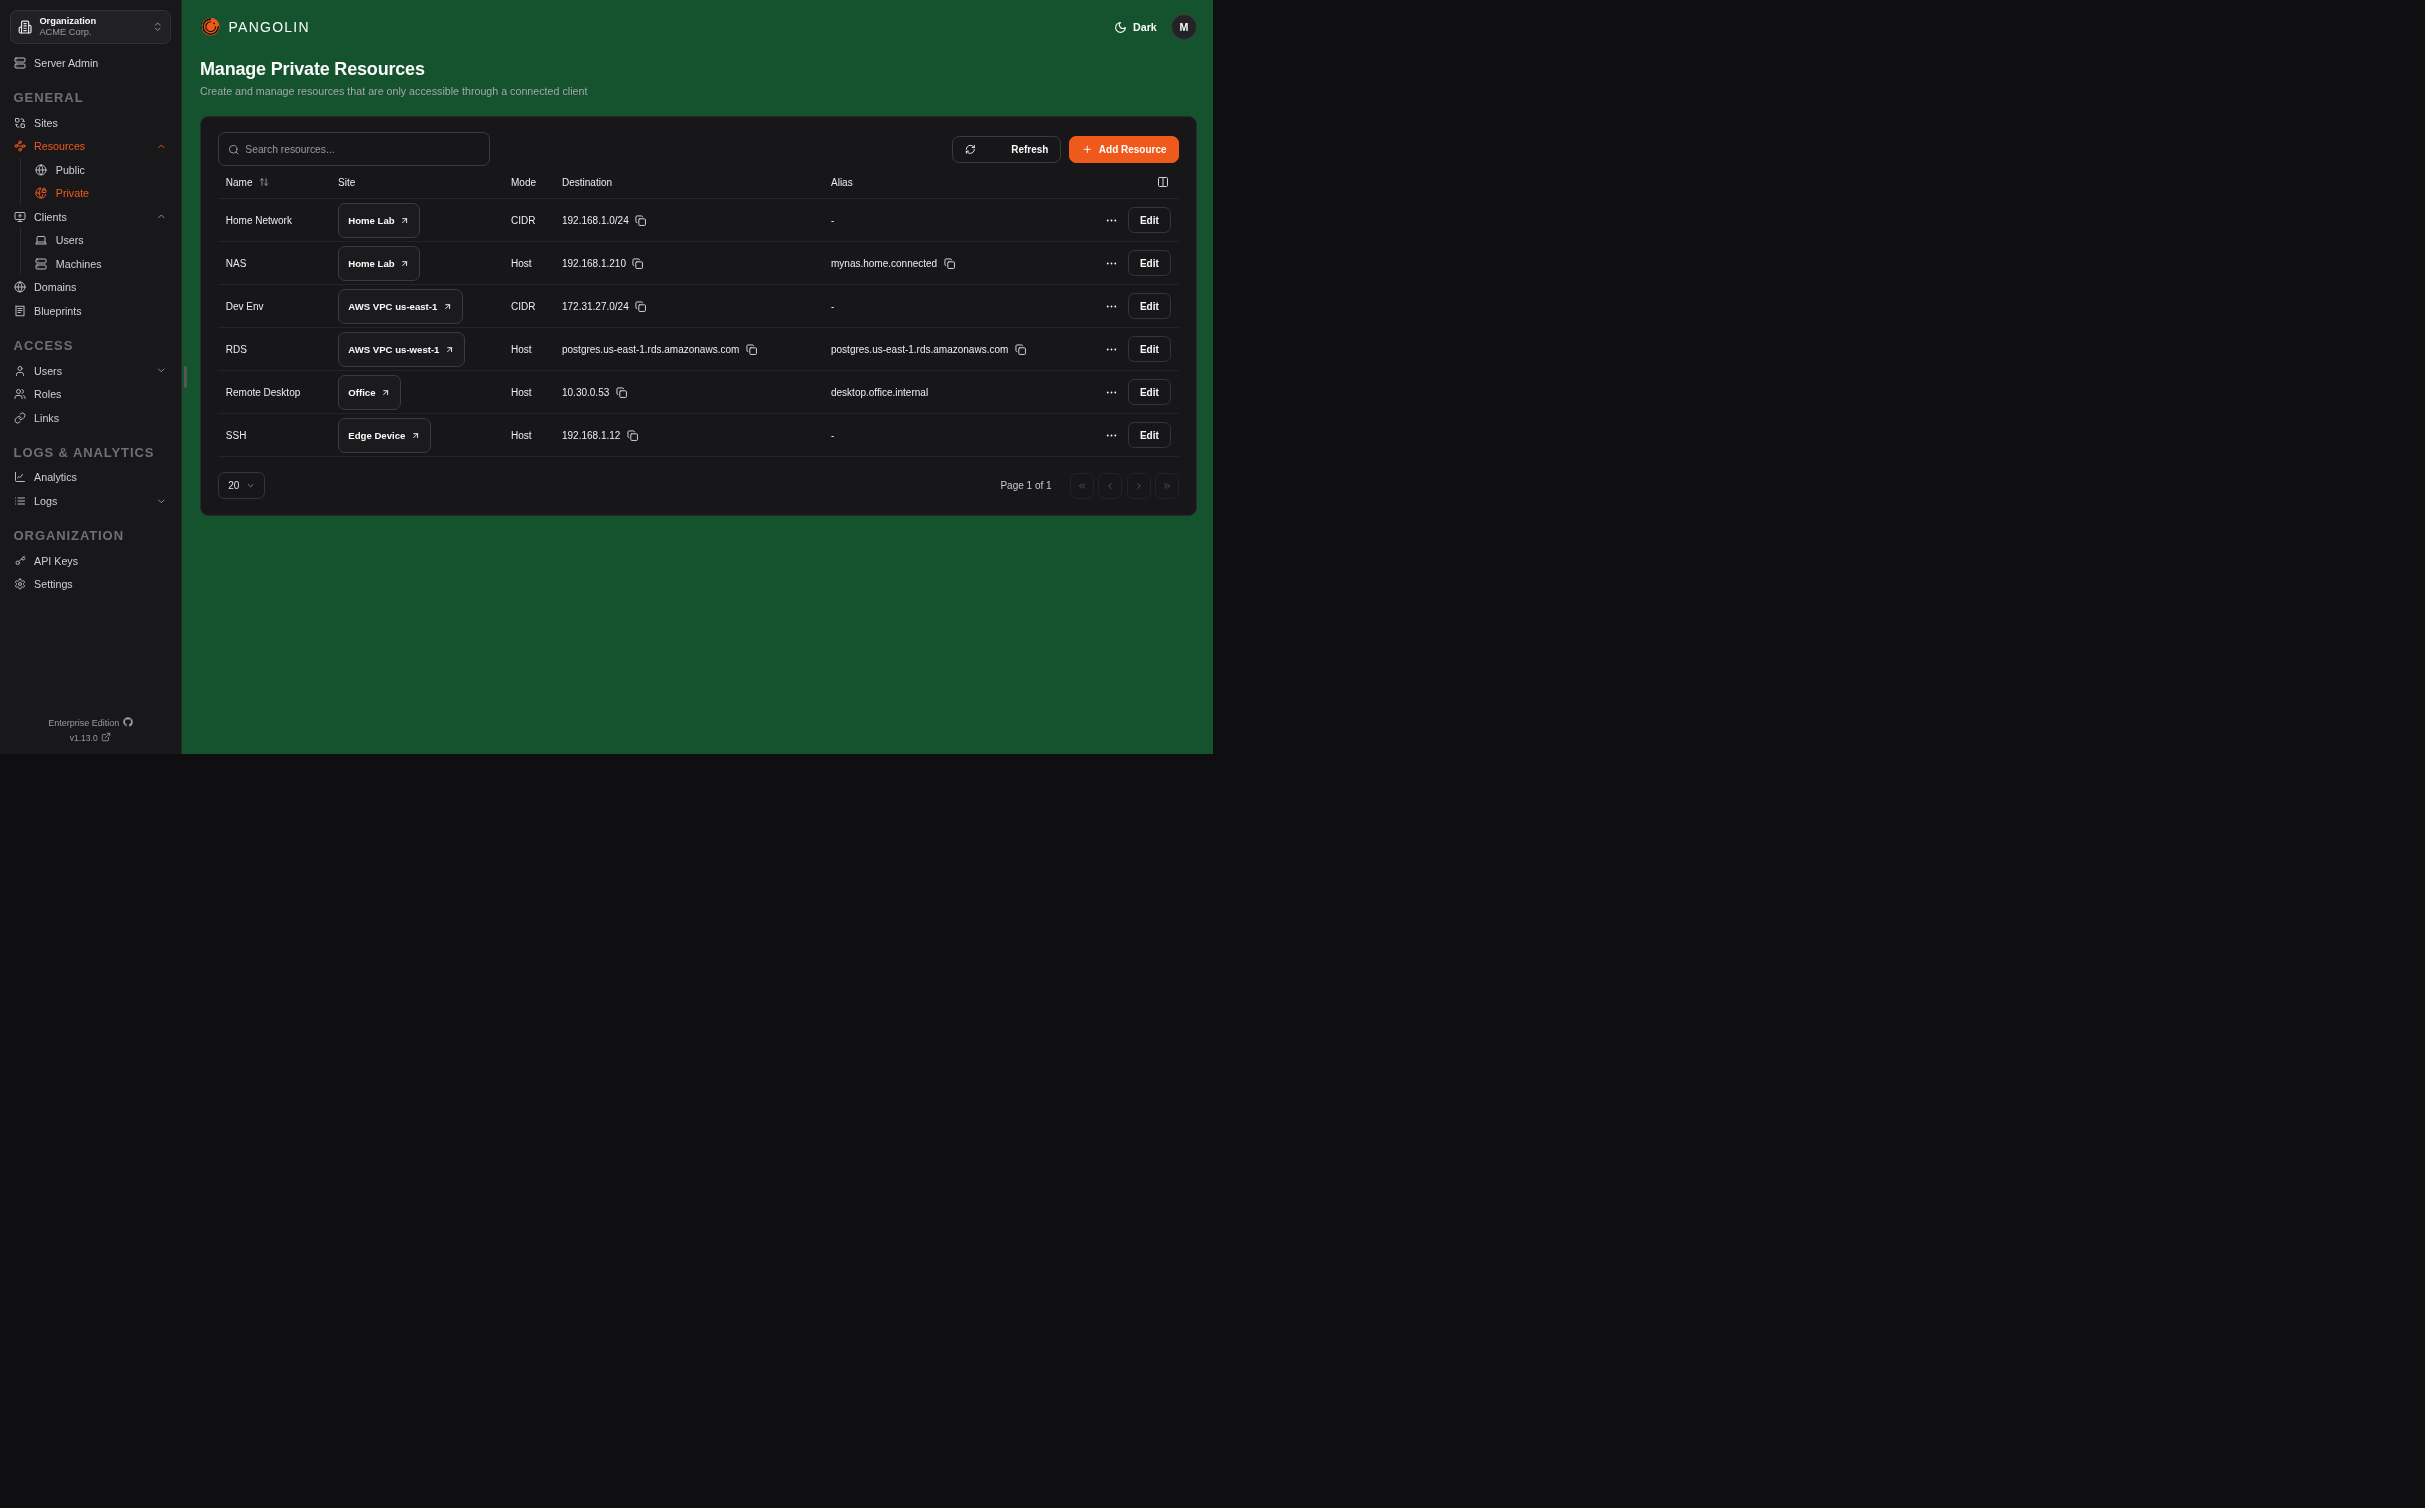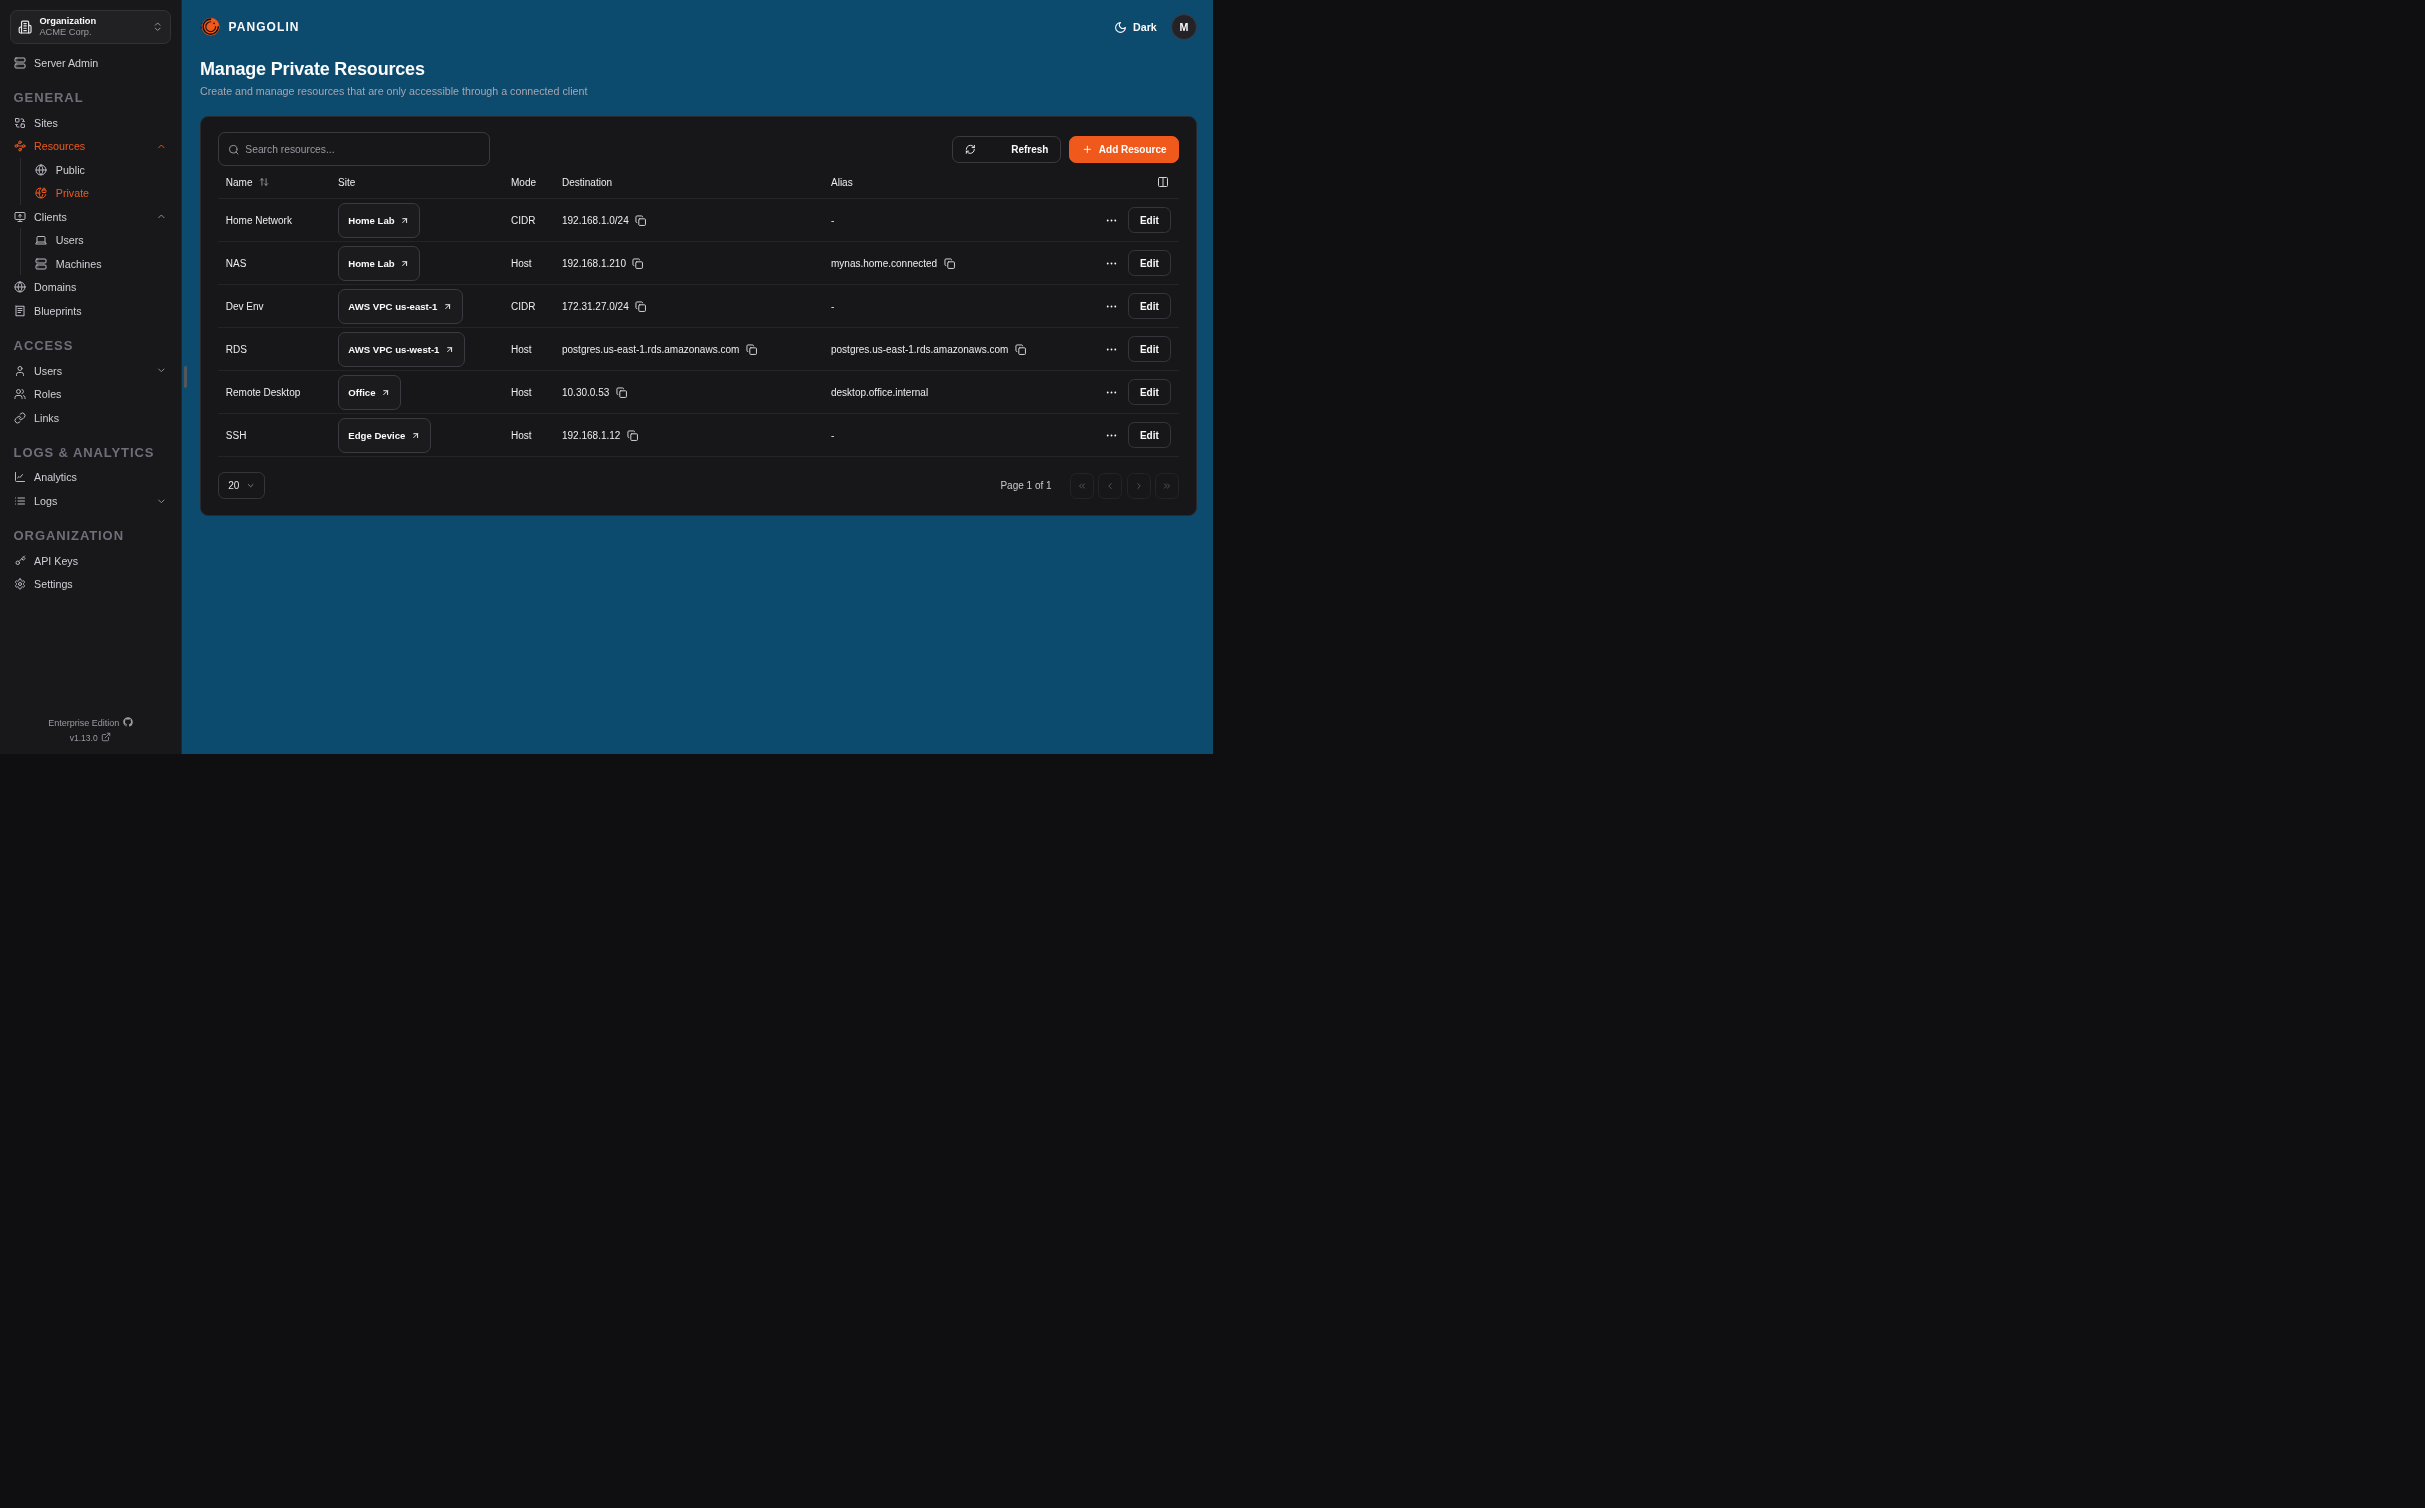--- a/index.html
+++ b/index.html
@@ -1,18 +1,18 @@
 <!DOCTYPE html>
 <html style="font-size:11.4px"><head>
 <meta charset="utf-8">
 <style>
   * { margin:0; padding:0; box-sizing:border-box; }
   html,body { background:#0f0f11; }
   body { font-family:"Liberation Sans", sans-serif; color:#fafafa; }
-  .app { position:relative; width:1213px; height:754px; background:#0c4a6e; overflow:hidden; display:flex; }
+  .app { position:relative; width:1213px; height:754px; background:#14532d; overflow:hidden; display:flex; }
 
   
   .sidebar { width:182px; min-width:182px; height:100%; background:#18181b; border-right:0.7px solid #26262a; display:flex; flex-direction:column; padding:10px 10px 8.5px; }
   .org-btn { display:flex; align-items:center; gap:7.1px; width:100%; height:34px; padding:4.3px 7.1px; background:rgba(255,255,255,.045); border:0.7px solid #313137; border-radius:7.1px; cursor:pointer; }
   .org-btn .ic { width:14.2px; height:14.2px; color:#e7e7ea; flex:none; }
   .org-texts { flex:1; min-width:0; text-align:left; }
   .org-label { font-size:9.3px; font-weight:700; color:#fafafa; line-height:11.4px; }
   .org-value { font-size:9.3px; color:#9a9aa3; line-height:11.4px; }
   .org-btn .updown { width:11.4px; height:11.4px; color:#9a9aa3; }
 
@@ -31,21 +31,21 @@
   .side-footer .ic { width:10px; height:10px; vertical-align:-1.4px; margin-left:3.6px; color:#9a9aa3; }
   .version { font-size:8.5px; }
 
   .resize-handle { position:absolute; left:184px; top:366px; width:2.8px; height:22px; border-radius:1.4px; background:#55555c; cursor:col-resize; }
 
   
   .main { flex:1; padding:14.2px 16.4px 0 18px; }
   .topbar { display:flex; align-items:center; height:26px; }
   .brand { display:flex; align-items:center; gap:7.1px; }
   .brand .logo { width:21.4px; height:21.4px; }
-  .brand-name { font-size:12px; font-weight:700; letter-spacing:.09em; color:#fafafa; }
+  .brand-name { font-size:14px; font-weight:400; letter-spacing:.09em; color:#fafafa; }
   .top-right { margin-left:auto; display:flex; align-items:center; gap:14.2px; }
   .theme-toggle { display:flex; align-items:center; gap:6.4px; font-size:10.7px; font-weight:600; color:#fafafa; cursor:pointer; }
   .theme-toggle .ic { width:13px; height:13px; }
   .avatar { width:26px; height:26px; border-radius:50%; background:#222227; border:0.7px solid #3c3c43; display:flex; align-items:center; justify-content:center; font-size:10.7px; font-weight:700; cursor:pointer; }
 
   .page-title { margin-top:18.5px; font-size:18px; font-weight:800; letter-spacing:-.01em; color:#fbfbfc; }
   .page-subtitle { margin-top:5px; font-size:10.7px; color:#a6a6af; }
 
   .card { margin-top:19px; width:997px; background:#17171a; border:0.7px solid #29292e; border-radius:8.5px; padding:15.7px 17px; }
   .toolbar { display:flex; align-items:center; }

